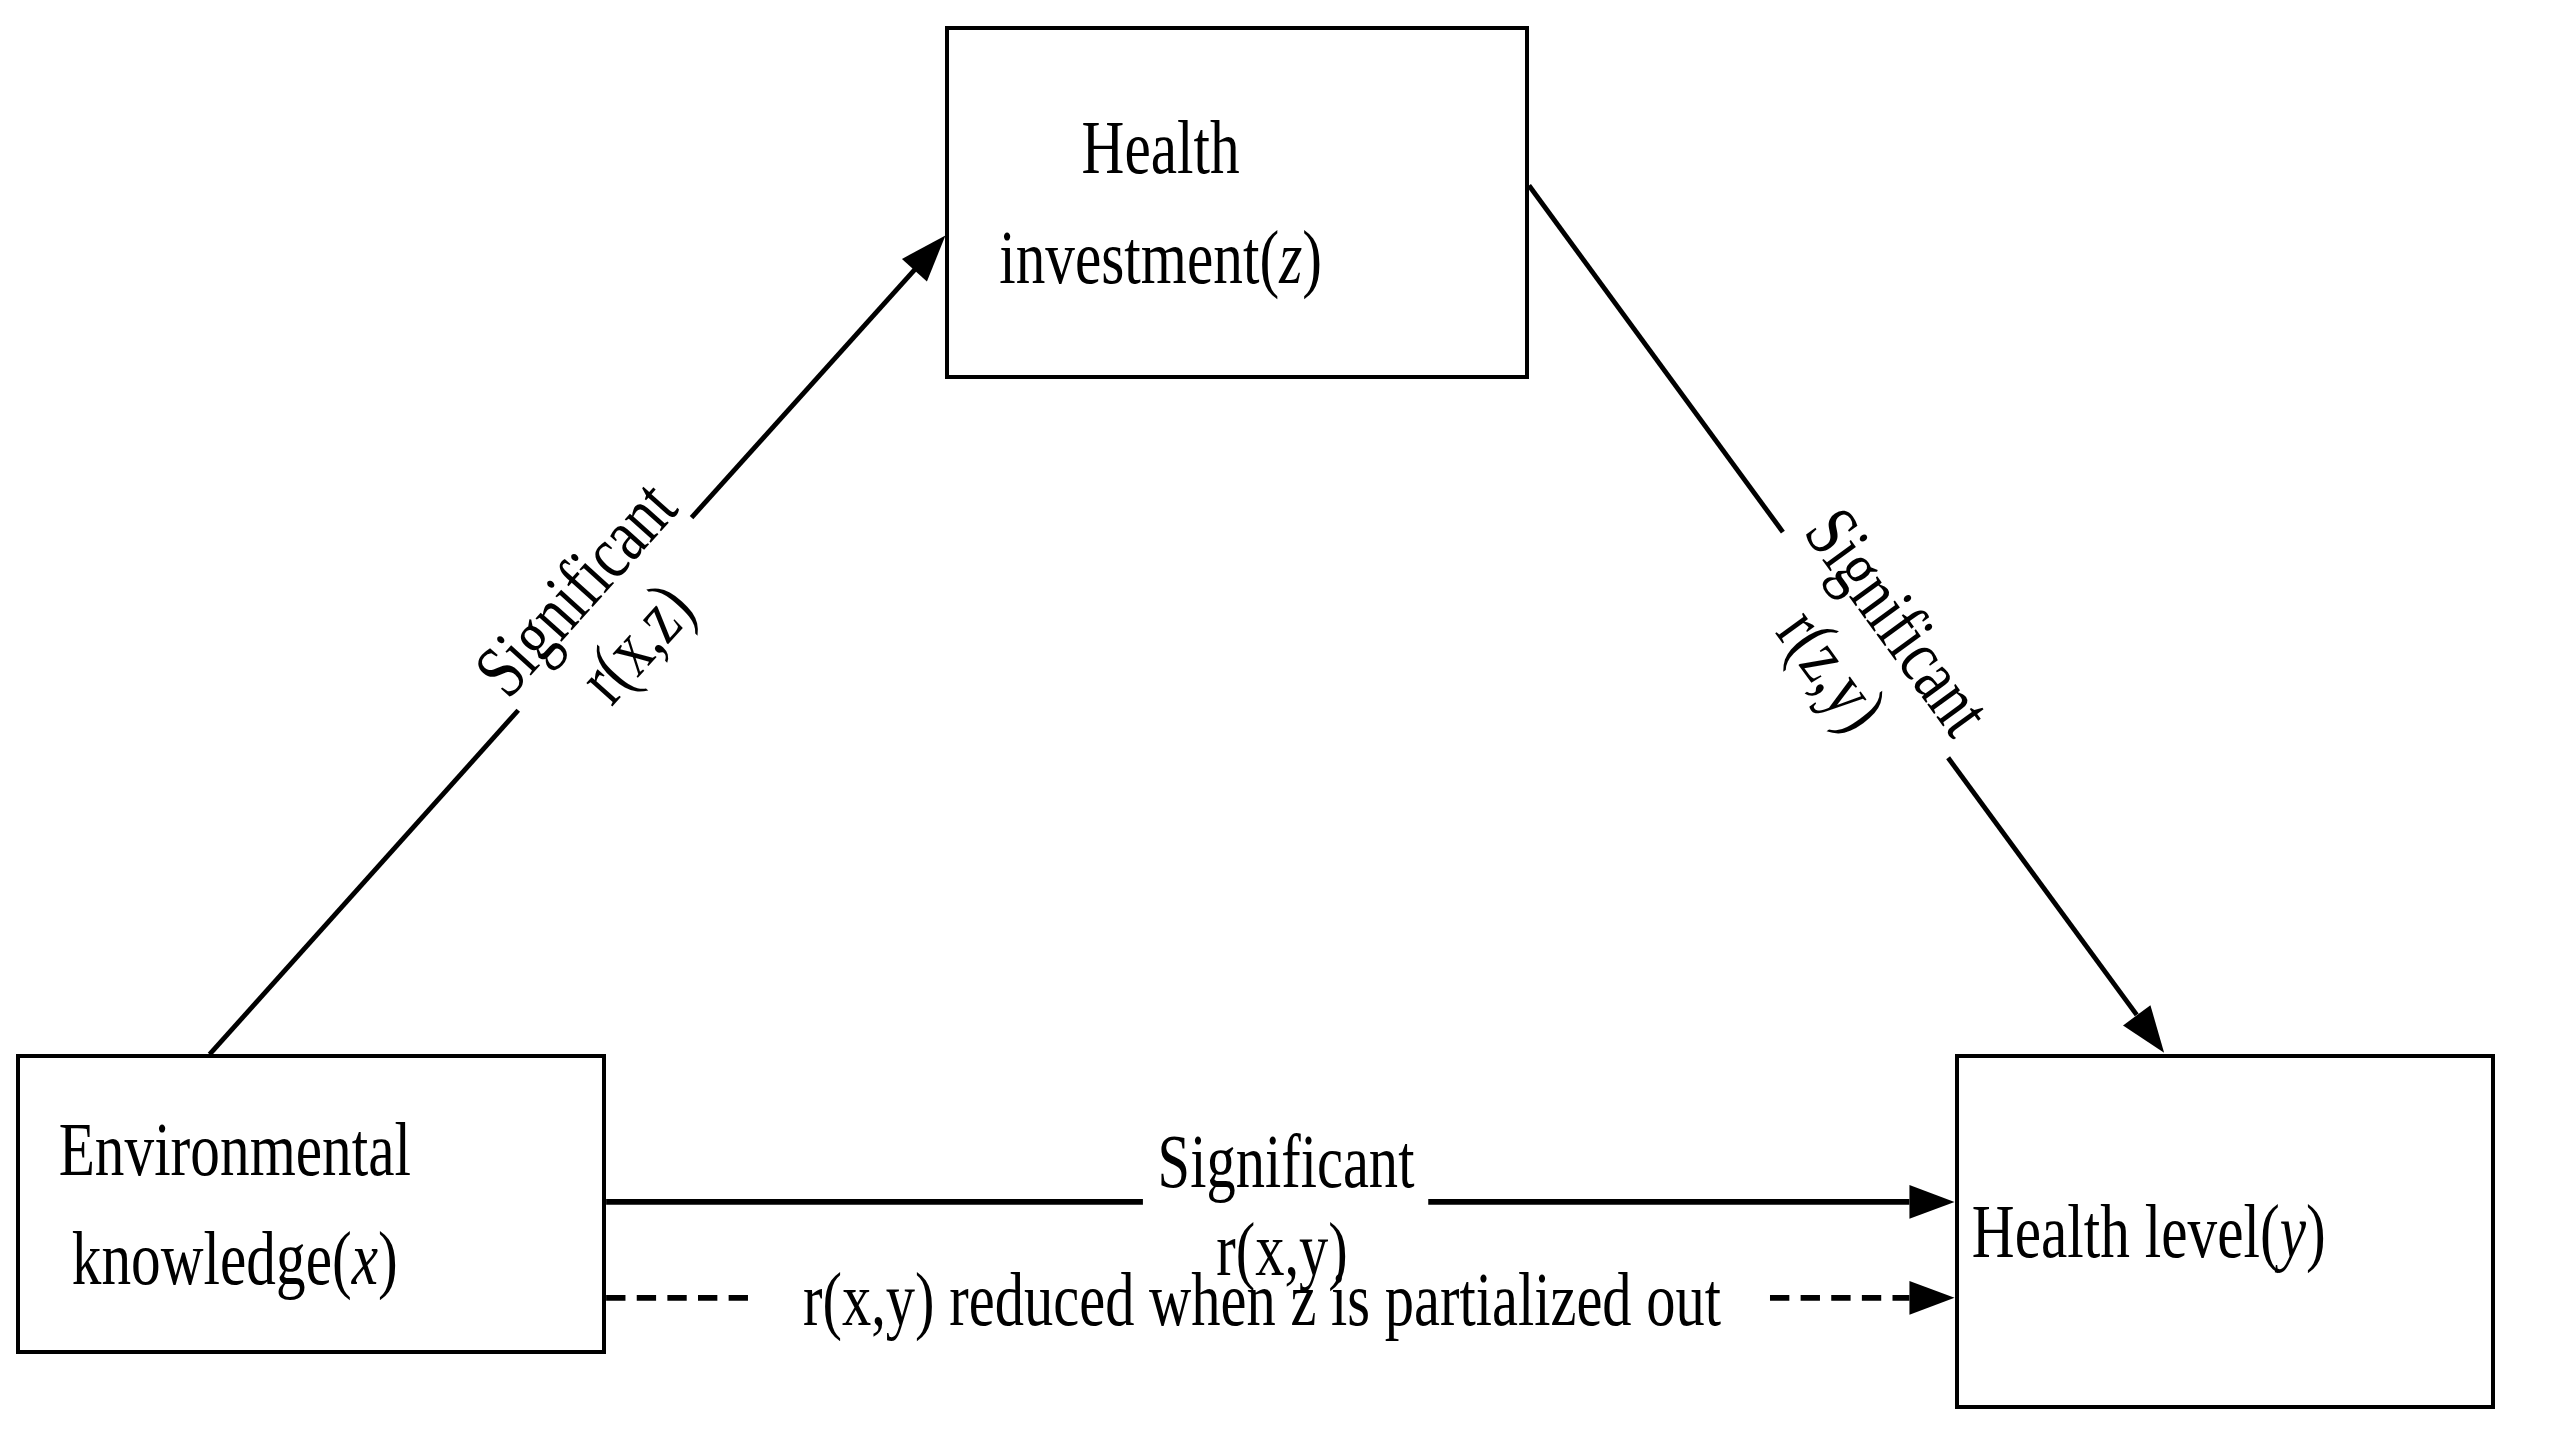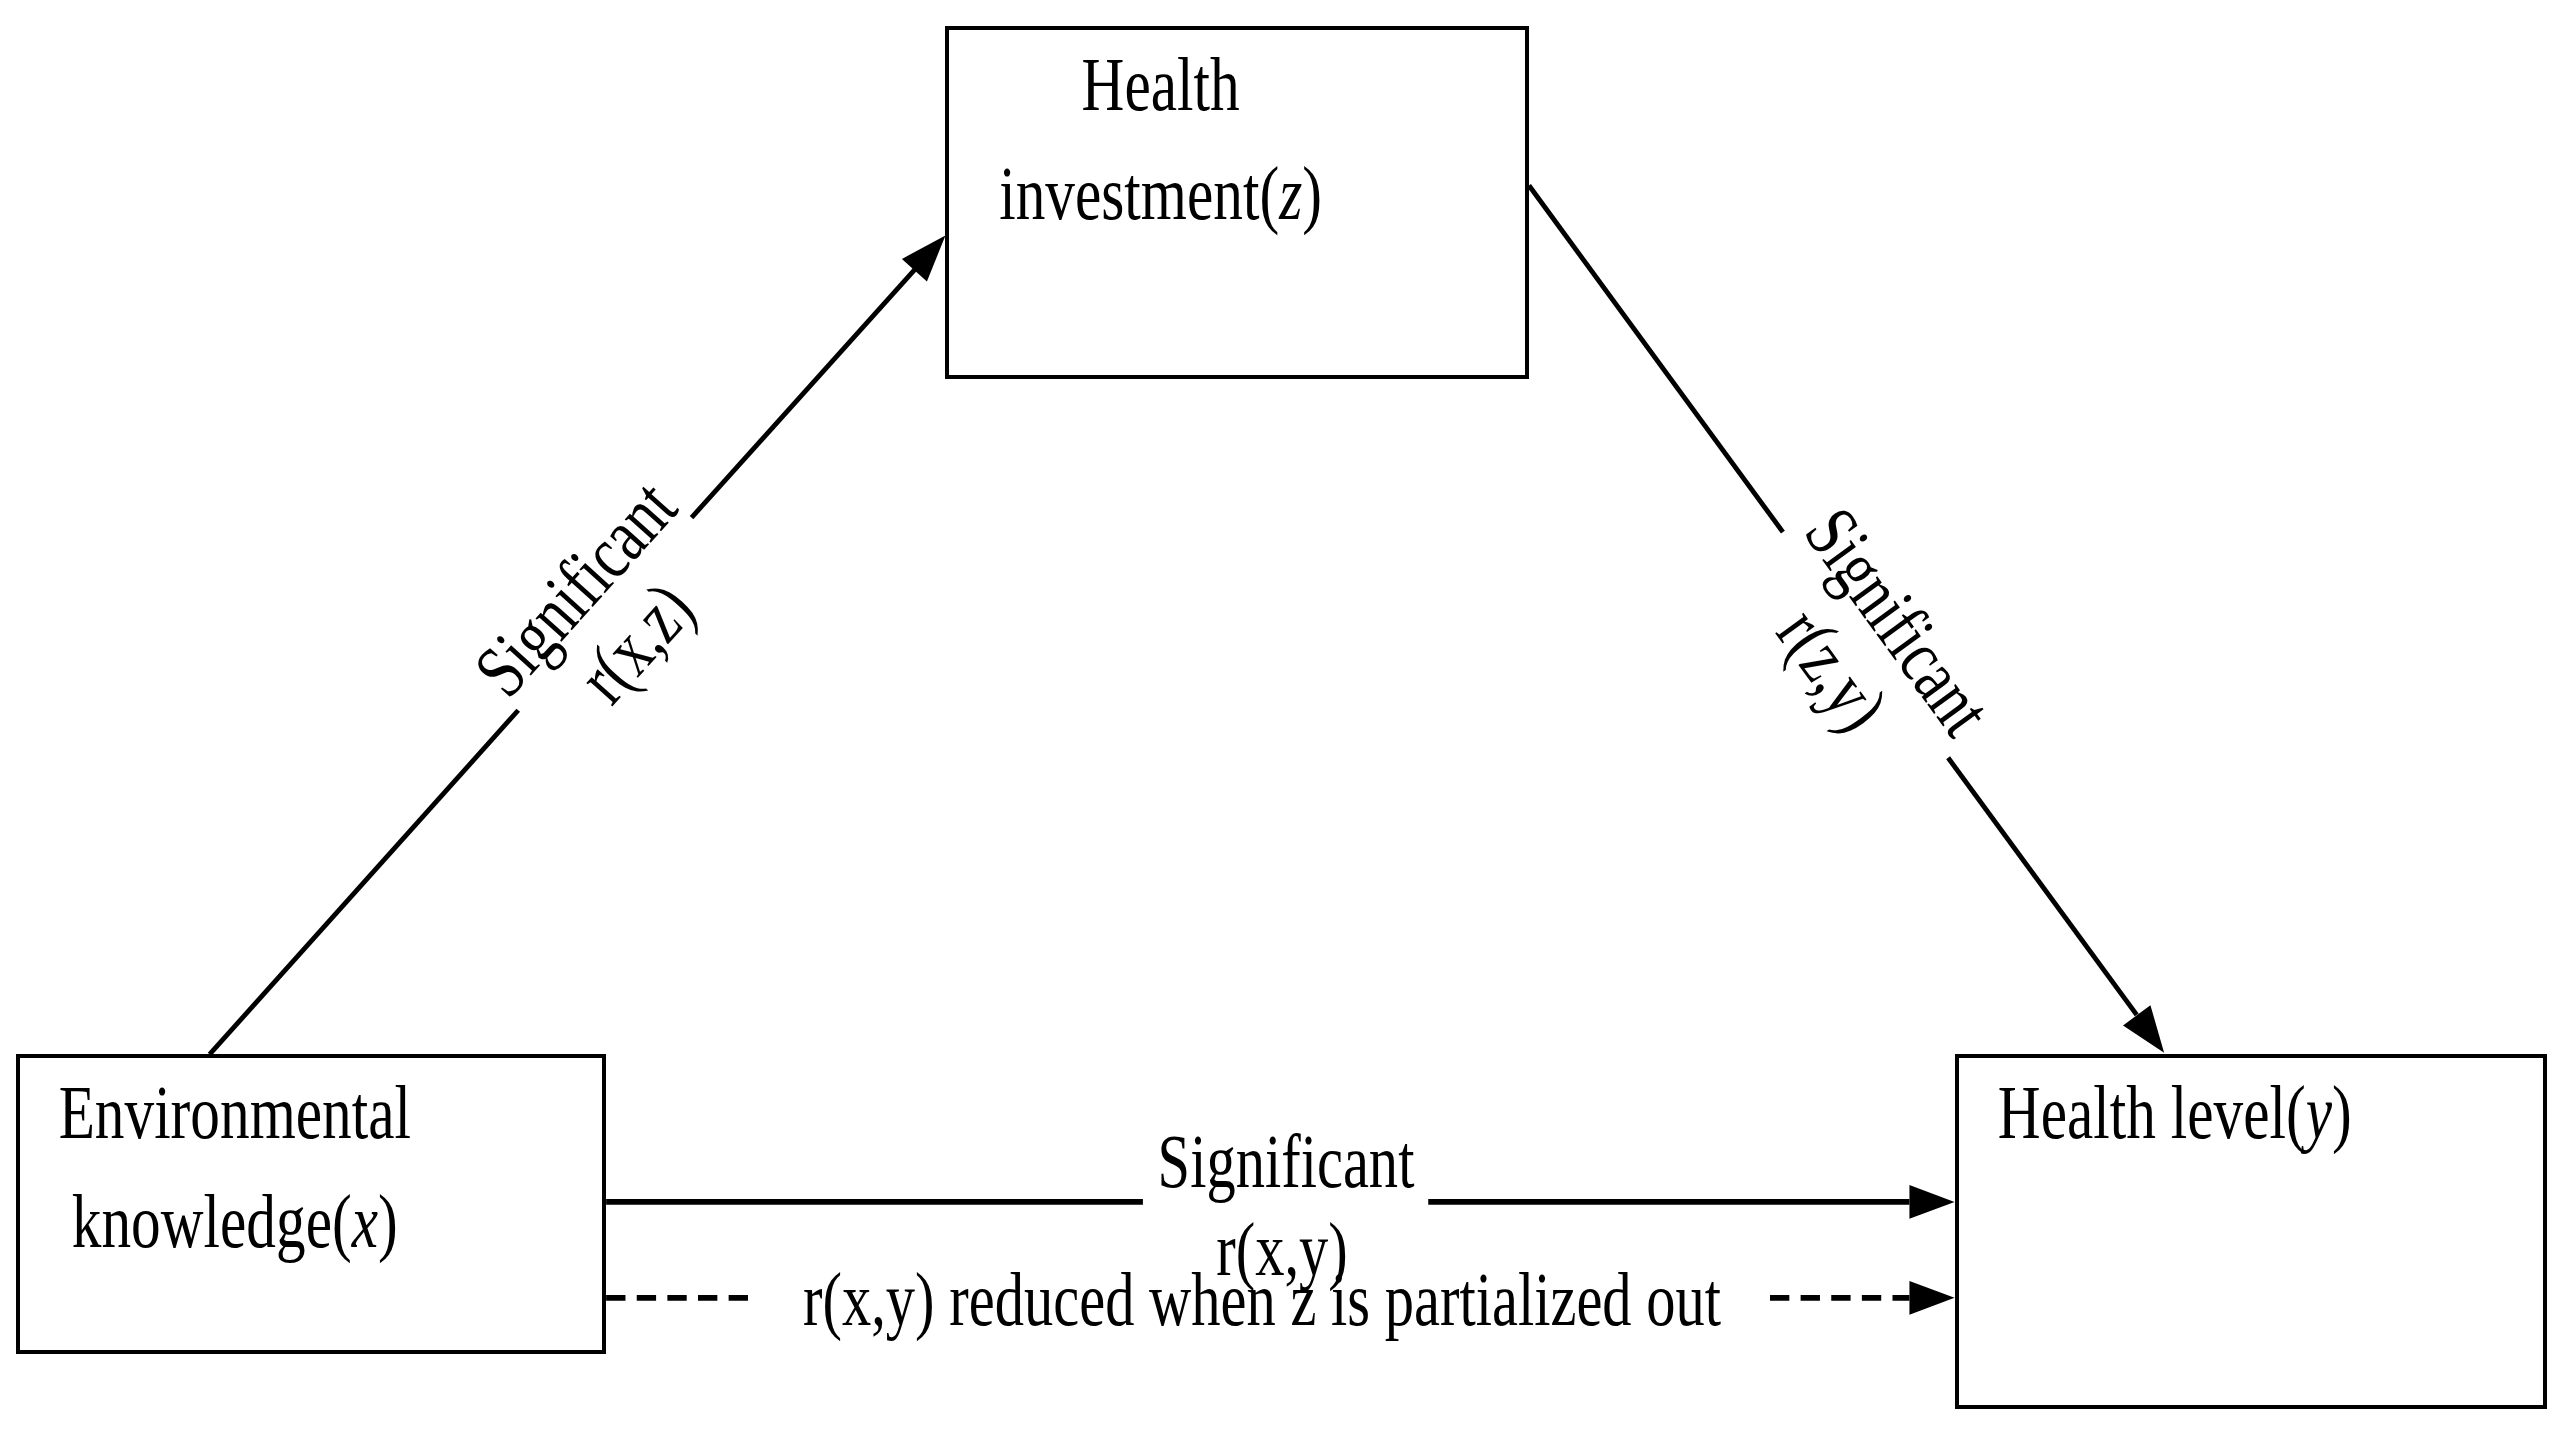--- a/index.html
+++ b/index.html
@@ -22,35 +22,35 @@
   .edge-line { stroke-width: 6px; }
   .edge-line-h { stroke-width: 7px; }
   .edge-line-dashed { stroke-width: 7px; stroke-dasharray: 24 14; }
 
   .node {
     position: absolute;
     box-sizing: border-box;
     border: 4.8px solid #000000;
     background: #ffffff;
     display: flex;
-    align-items: flex-start;
+    align-items: center;
     justify-content: center;
   }
   .node-label {
     font-size: 77px;
     line-height: 1.42;
     text-align: center;
     white-space: nowrap;
     transform: scaleX(0.77);
   }
   .node-label .row { display: block; }
 
   .node-z { left: 945px; top: 26px;   width: 584px; height: 353px; padding-right: 153px; }
   .node-x { left: 16px;   top: 1054px; width: 590px; height: 300px; padding-right: 153px; }
-  .node-y { left: 1955px; top: 1054px; width: 592px; height: 355px; padding-right: 153px; }
+  .node-y { left: 1955px; top: 1054px; width: 540px; height: 355px; padding-right: 153px; }
 
   .edge-label {
     position: absolute;
     font-size: 76px;
     line-height: 1.06;
     text-align: center;
     white-space: nowrap;
     transform: translate(-50%, -50%) rotate(var(--rot, 0deg)) scaleX(0.77);
   }
   .label-xz     { left: 605px;  top: 615px;  --rot: -48deg; }

